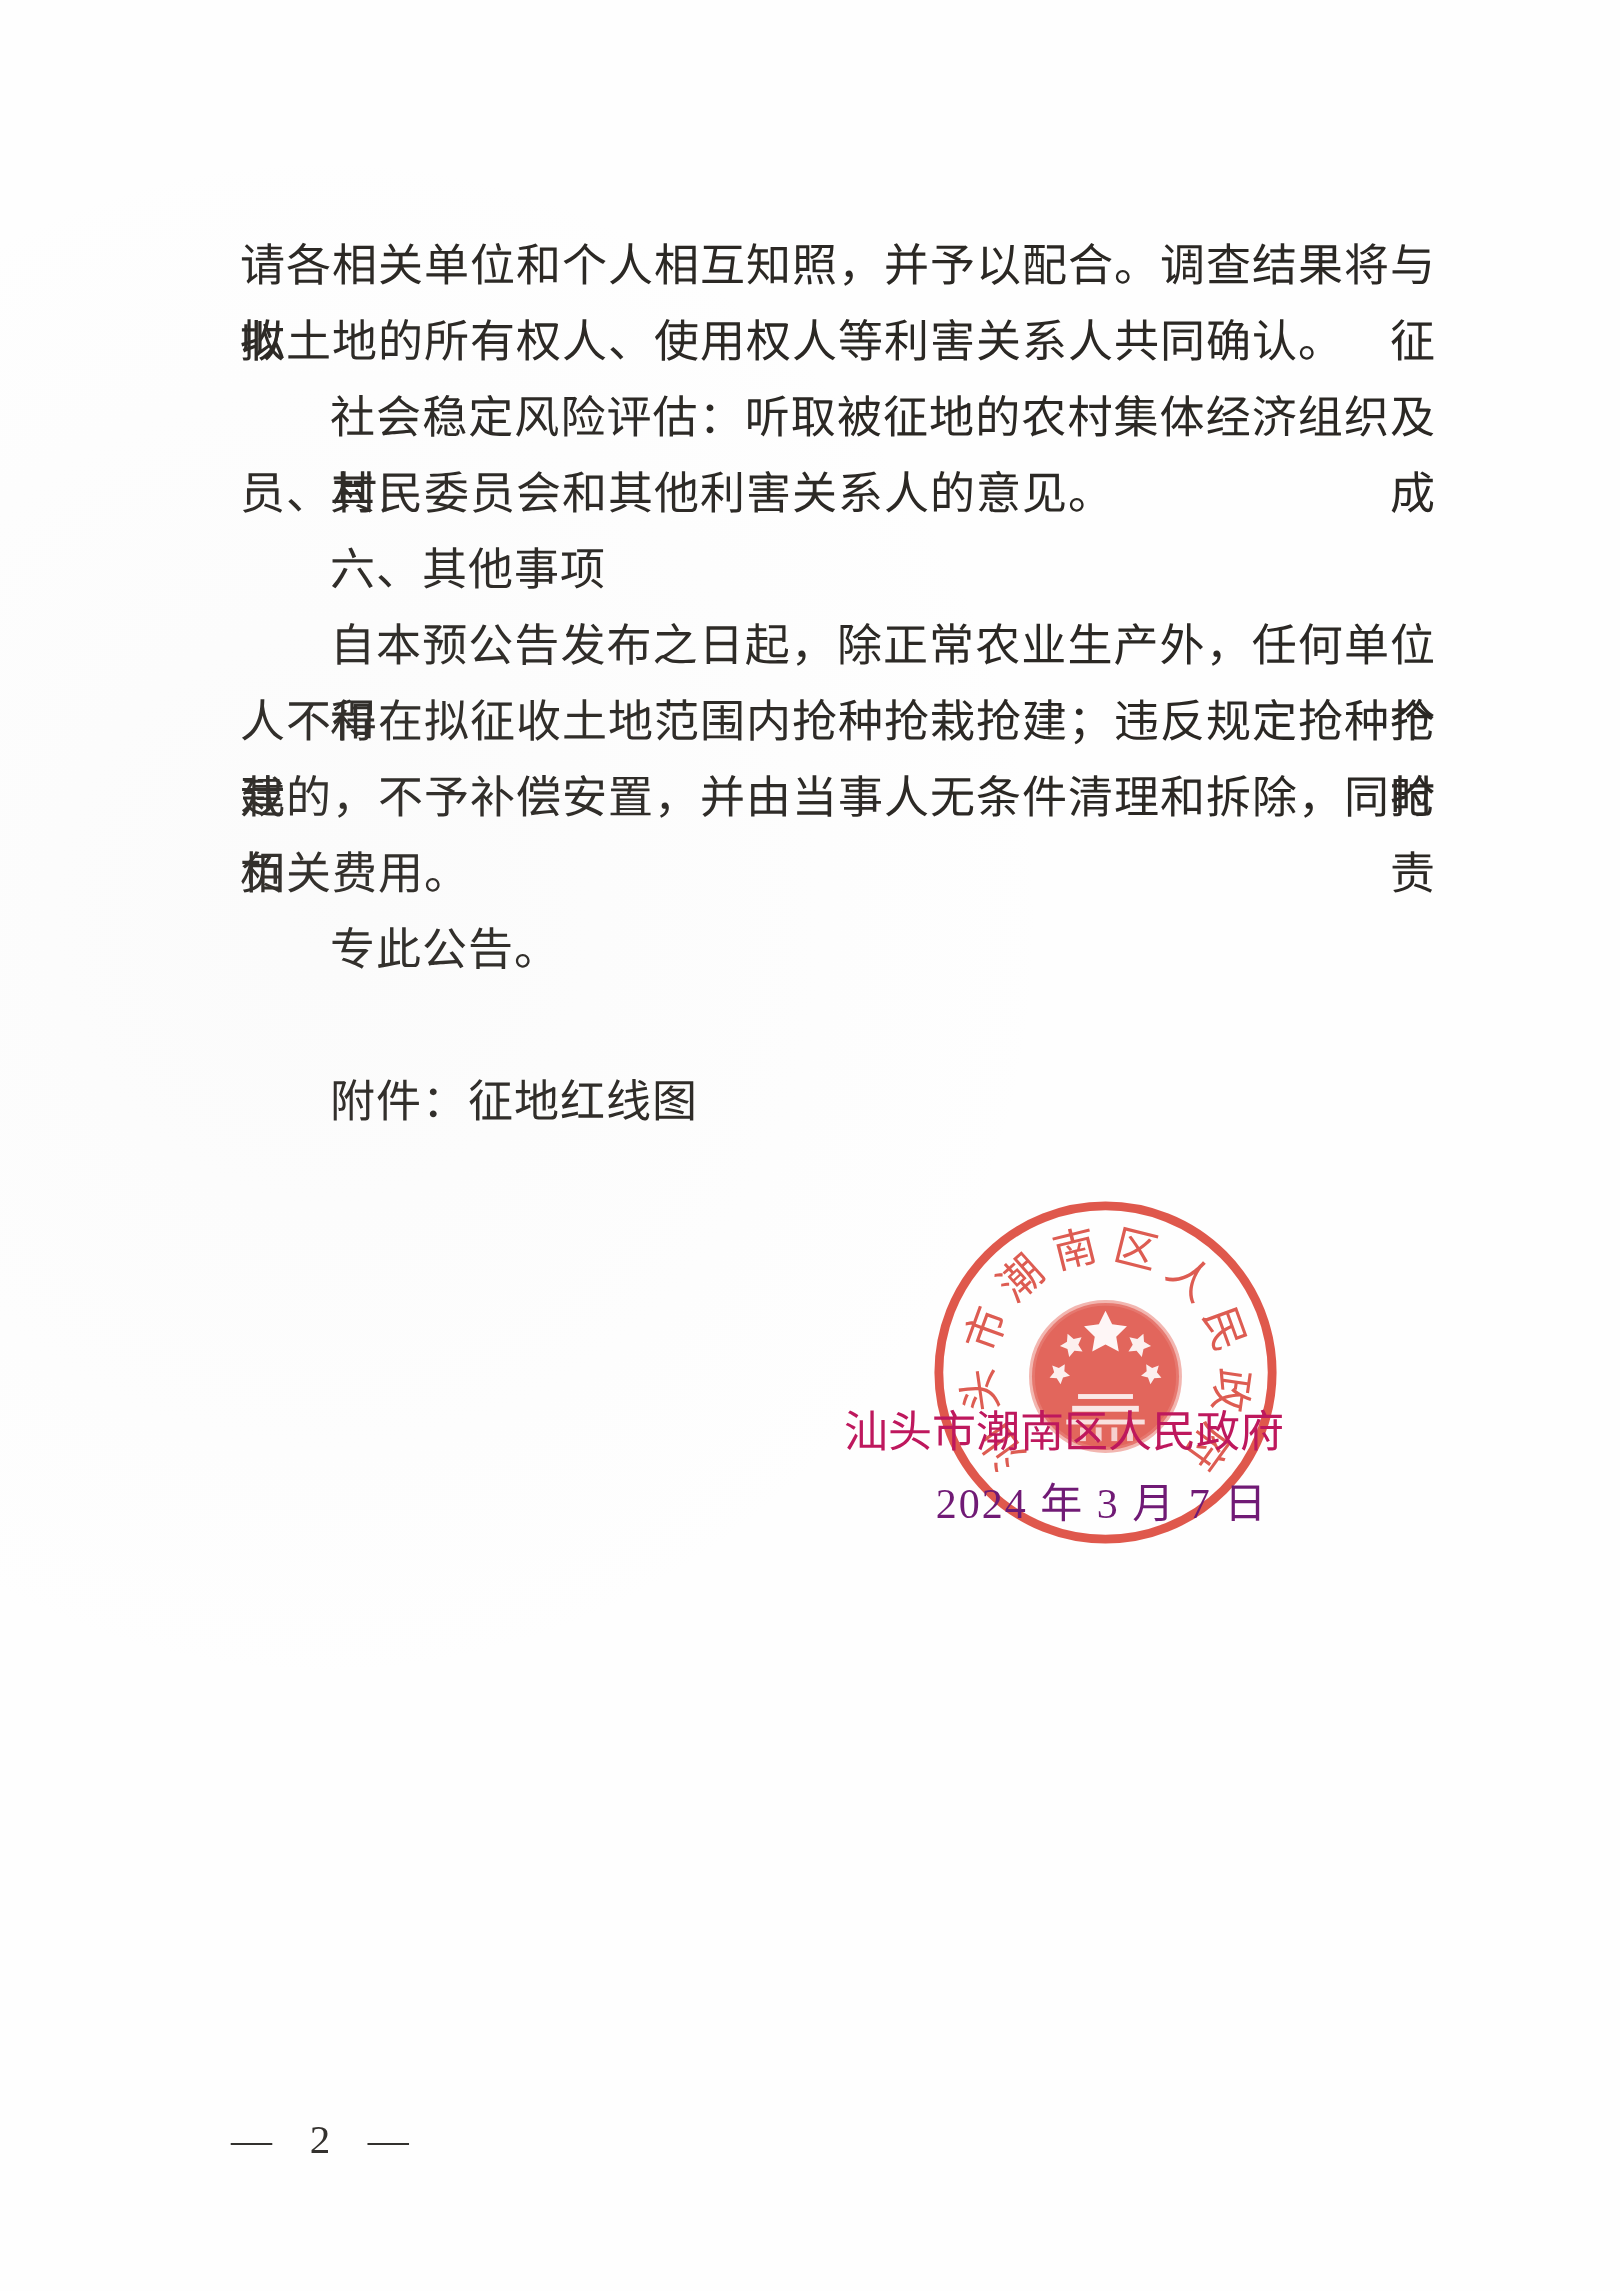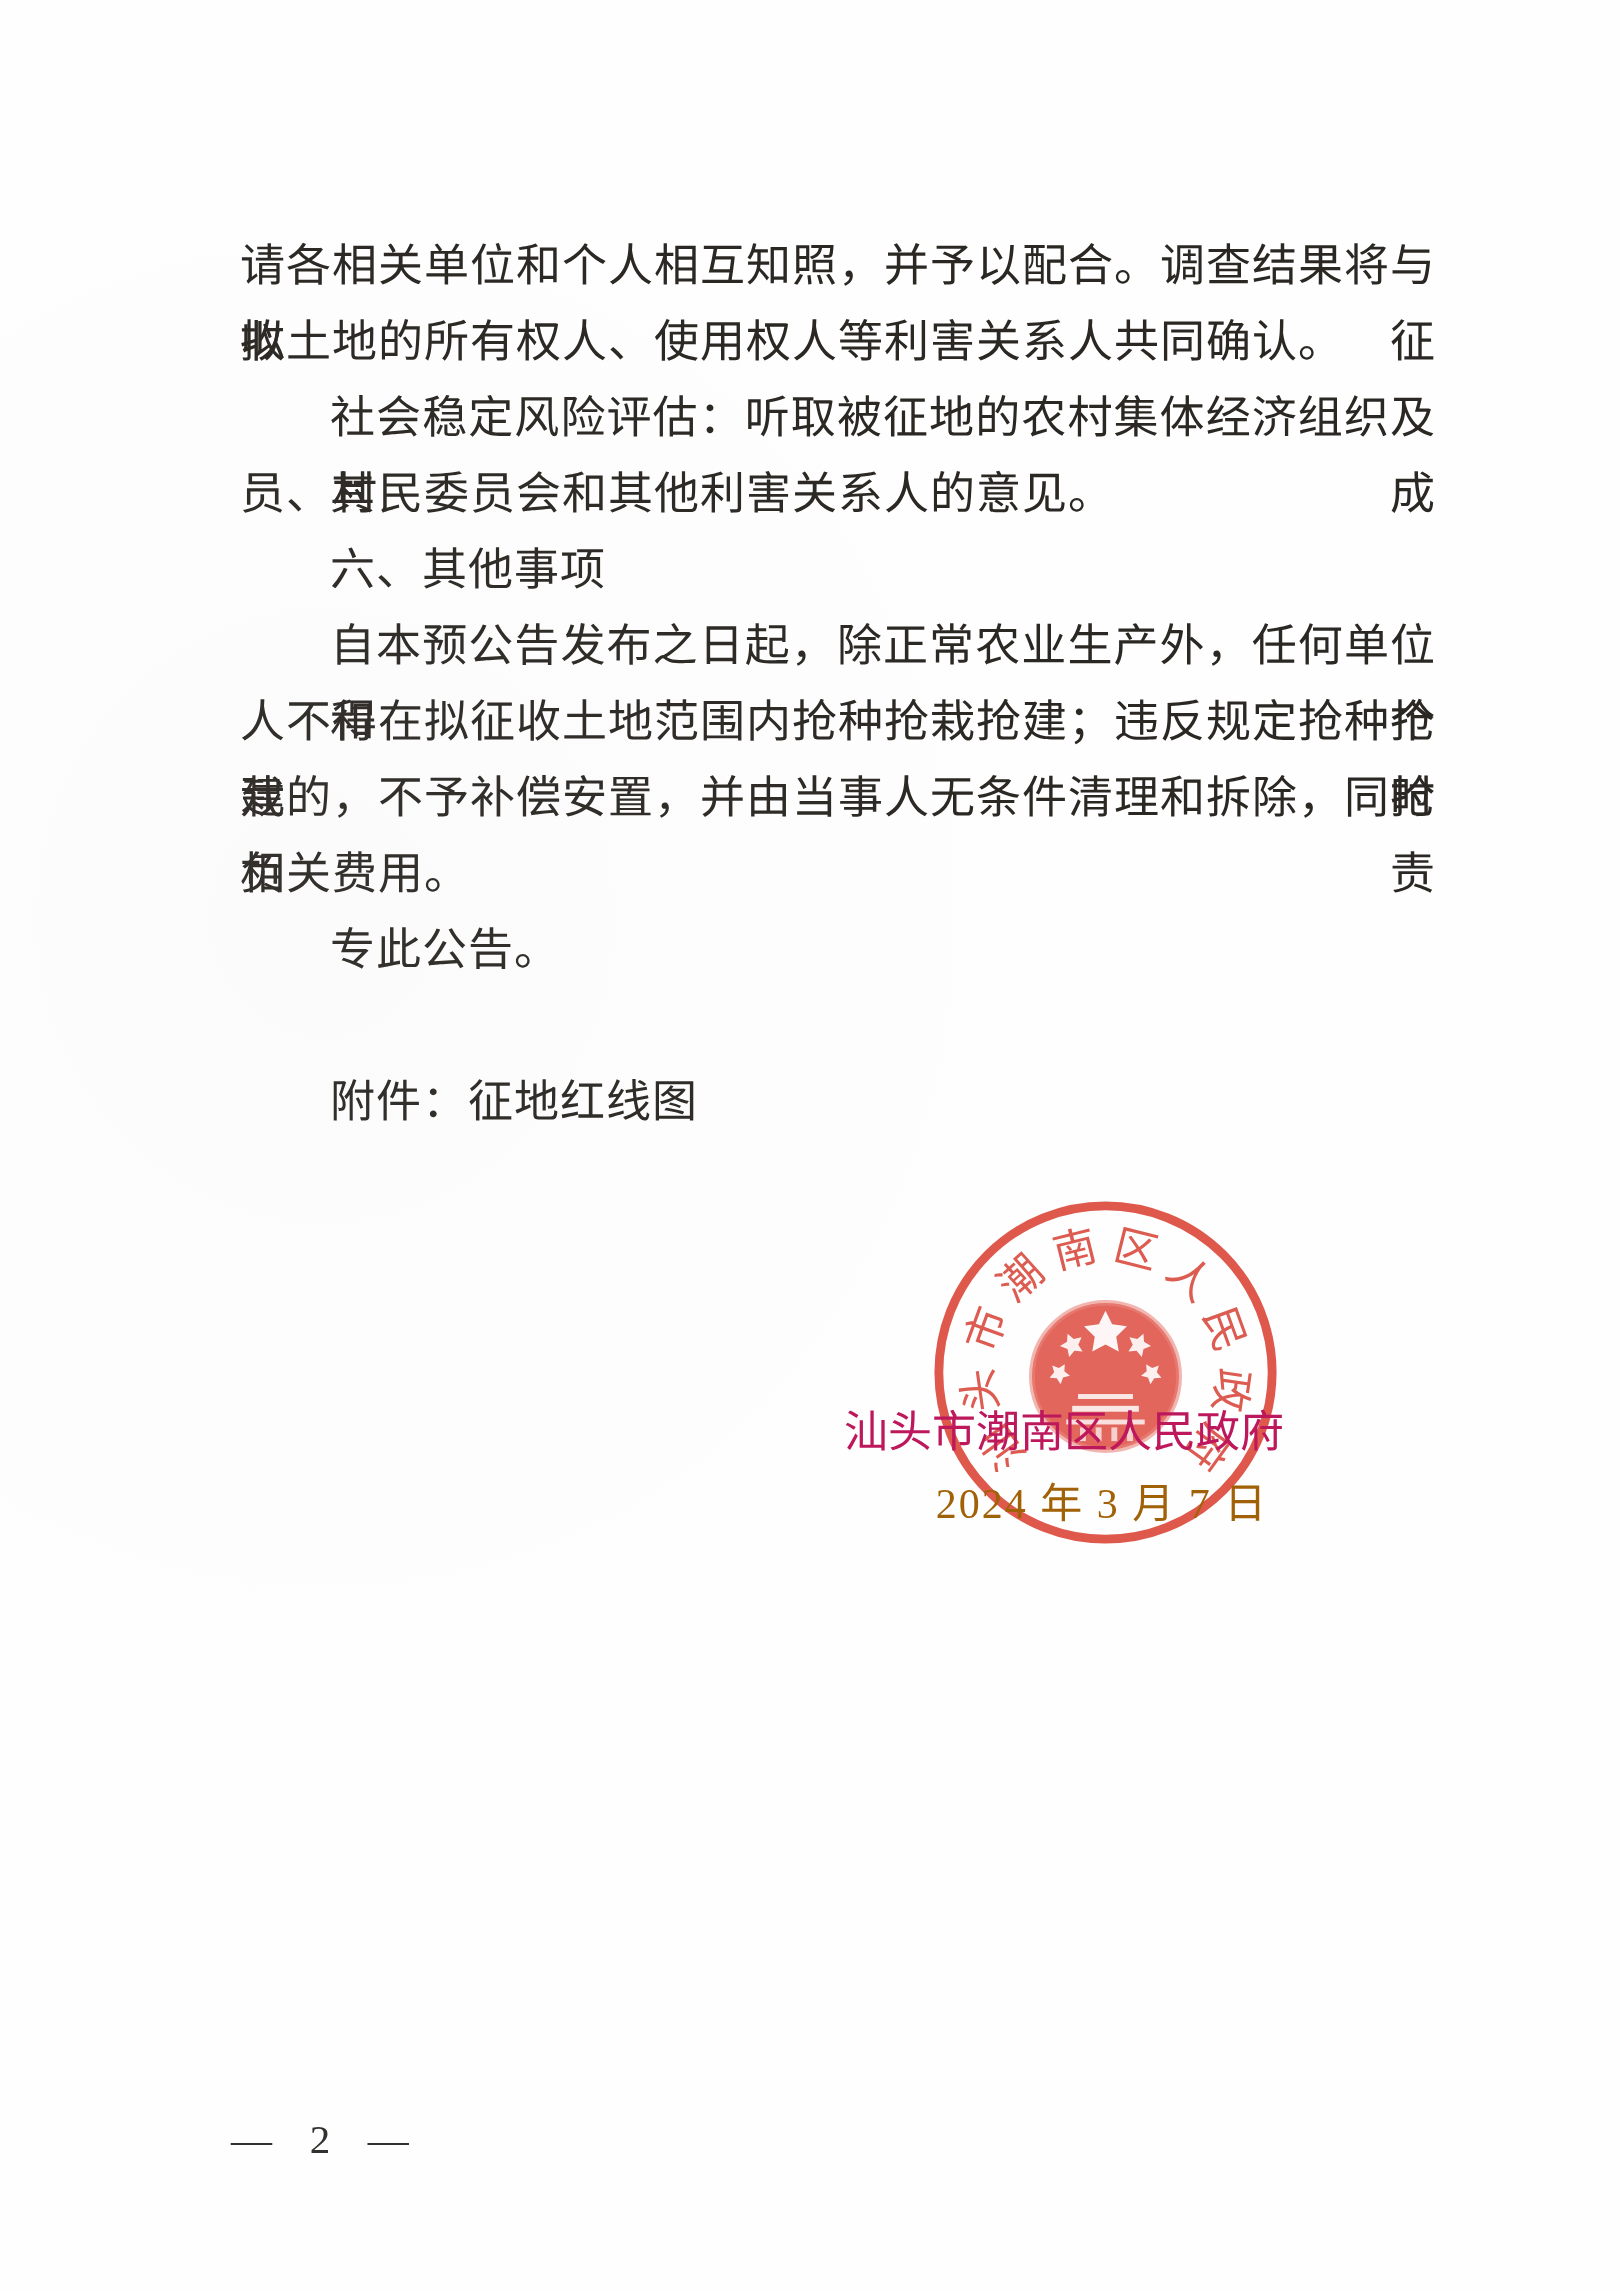--- a/index.html
+++ b/index.html
@@ -45,21 +45,21 @@
     opacity:.88;
     text-anchor:middle;
   }
   .signer{
     position:absolute;left:1064px;top:1396px;transform:translateX(-50%);
     font-size:44px;letter-spacing:0px;color:#be185d;z-index:2;
     white-space:nowrap;
   }
   .issue-date{
     position:absolute;left:1102px;top:1469px;transform:translateX(-50%);
-    font-size:42px;color:#a16207;z-index:2;white-space:nowrap;letter-spacing:2px;
+    font-size:42px;color:#701a75;z-index:2;white-space:nowrap;letter-spacing:2px;
   }
   .footer-page{
     position:absolute;left:231px;top:2115px;
     font-size:41px;color:#33312e;letter-spacing:13.7px;white-space:nowrap;
   }
 </style>
 </head>
 <body>
 
 <div class="page">

